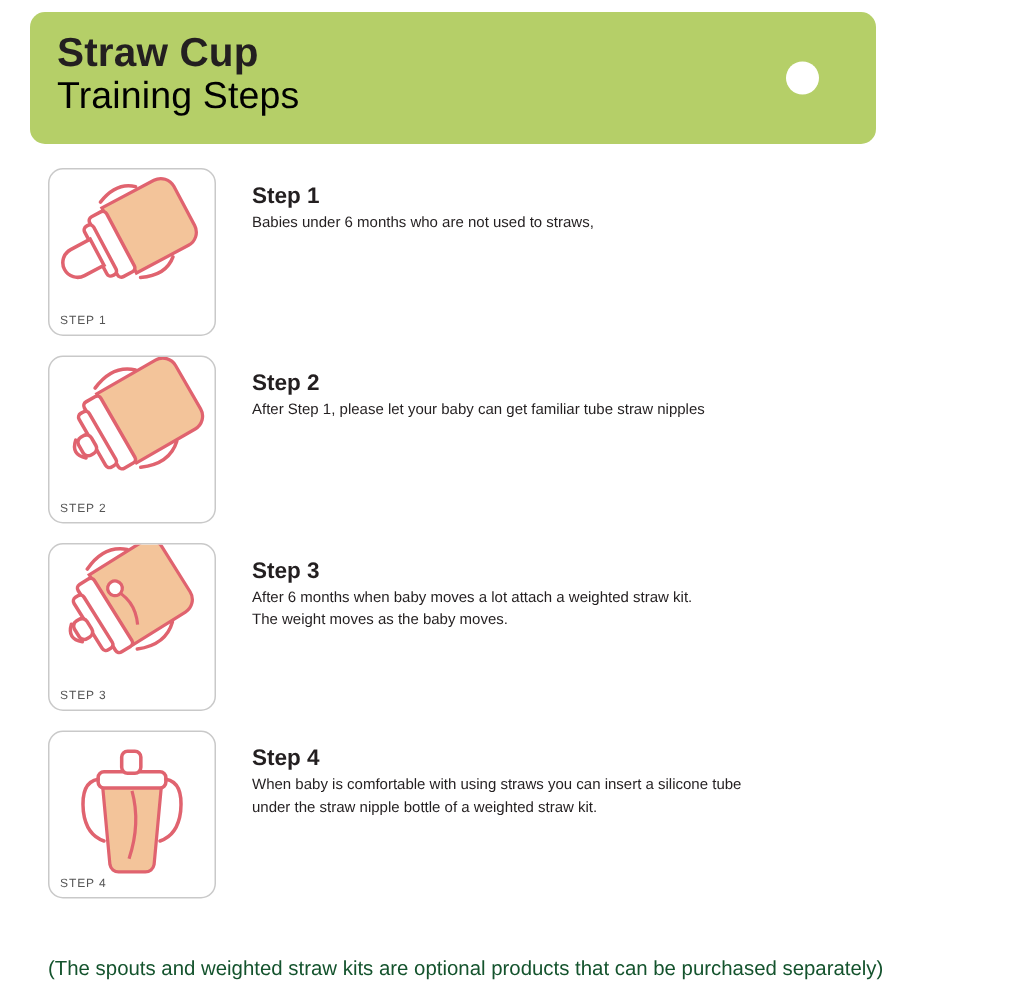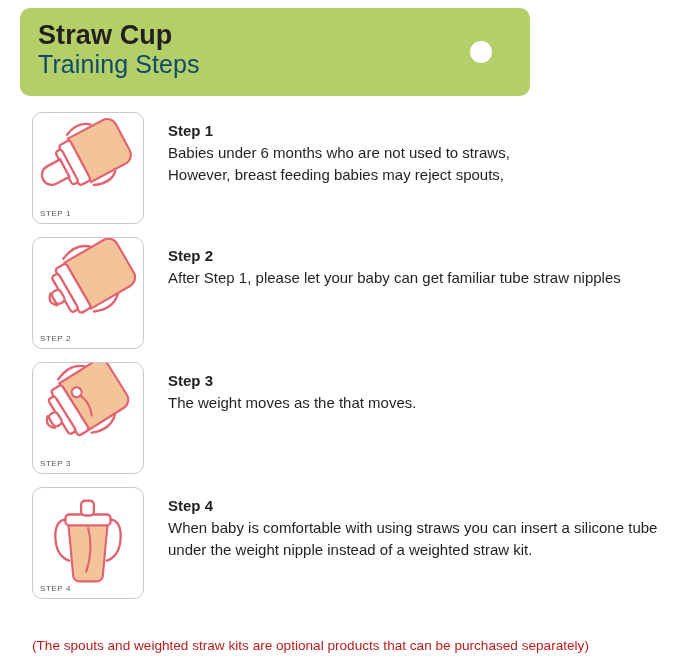--- a/index.html
+++ b/index.html
@@ -14,39 +14,39 @@
     color: #231f20;
     position: relative;
     overflow: hidden;
   }
 
   
   .header-banner {
     position: absolute;
     left: 20px;
     top: 8px;
-    width: 510px;
+    width: 564px;
     height: 88px;
     background: #b5cf68;
     border-radius: 10px;
     box-sizing: border-box;
     padding: 12px 0 0 18px;
   }
   .header-title {
     font-size: 27px;
     font-weight: bold;
     line-height: 1.12;
     color: #231f20;
     letter-spacing: 0.1px;
   }
   .header-subtitle {
     font-size: 25px;
     font-weight: normal;
     line-height: 1.12;
-    color: #0c4a6e;
+    color: #000000;
     letter-spacing: 0.1px;
   }
   .header-dot {
     position: absolute;
     right: 38px;
     top: 33px;
     width: 22px;
     height: 22px;
     border-radius: 50%;
     background: #ffffff;
@@ -92,33 +92,33 @@
     padding-top: 10px;
     flex: 1 1 auto;
   }
   .step-heading {
     font-size: 15px;
     font-weight: bold;
     color: #231f20;
     margin-bottom: 3px;
   }
   .step-line {
-    font-size: 15px;
+    font-size: 10px;
     line-height: 1.45;
     color: #231f20;
     white-space: nowrap;
   }
 
   
   .footnote {
     position: absolute;
     left: 32px;
     top: 638px;
     font-size: 13.6px;
-    color: #b91c1c;
+    color: #14532d;
     white-space: nowrap;
   }
 
   
   .ill { position: absolute; inset: 0; }
 </style>
 </head>
 <body>
 
 <div class="header-banner">
@@ -141,21 +141,20 @@
             <path d="M53 14 q16 -7 26 2" fill="none" stroke="#e0636f" stroke-width="2.4" stroke-linecap="round"></path>
             <path d="M53 72 q16 7 26 -2" fill="none" stroke="#e0636f" stroke-width="2.4" stroke-linecap="round"></path>
           </g>
         </svg>
         <div class="thumb-label">STEP 1</div>
       </div>
     </div>
     <div class="step-body">
       <div class="step-heading">Step 1</div>
       <div class="step-line">Babies under 6 months who are not used to straws,</div>
-      <div class="step-line">However, breast feeding babies may reject spouts,</div>
     </div>
   </div>
 
   <div class="step-row">
     <div class="thumb-wrap">
       <div class="thumb">
         <svg class="ill" viewBox="0 0 112 112" xmlns="http://www.w3.org/2000/svg">
           <g transform="rotate(-30 58 54)">
             <path d="M50 16 h46 a10 10 0 0 1 10 10 v34 a10 10 0 0 1 -10 10 h-46 z" fill="#f3c49a" stroke="#e0636f" stroke-width="2.2"></path>
             <rect x="38" y="17" width="13" height="52" rx="3" fill="#ffffff" stroke="#e0636f" stroke-width="2.4"></rect>
@@ -189,40 +188,41 @@
             <circle cx="58" cy="27" r="5" fill="#ffffff" stroke="#e0636f" stroke-width="2.2"></circle>
             <path d="M49 6 q18 -8 30 3" fill="none" stroke="#e0636f" stroke-width="2.4" stroke-linecap="round"></path>
             <path d="M49 70 q18 8 30 -3" fill="none" stroke="#e0636f" stroke-width="2.4" stroke-linecap="round"></path>
           </g>
         </svg>
         <div class="thumb-label">STEP 3</div>
       </div>
     </div>
     <div class="step-body">
       <div class="step-heading">Step 3</div>
-      <div class="step-line">The weight moves as the that moves.</div>
+      <div class="step-line">After 6 months when baby moves a lot attach a weighted straw kit.</div>
+      <div class="step-line">The weight moves as the baby moves.</div>
     </div>
   </div>
 
   <div class="step-row">
     <div class="thumb-wrap">
       <div class="thumb">
         <svg class="ill" viewBox="0 0 112 112" xmlns="http://www.w3.org/2000/svg">
           <path d="M36 36 h40 l-5 54 a6 6 0 0 1 -6 5 h-18 a6 6 0 0 1 -6 -5 z" fill="#f3c49a" stroke="#e0636f" stroke-width="2.2"></path>
           <rect x="33" y="27" width="46" height="11" rx="4" fill="#ffffff" stroke="#e0636f" stroke-width="2.4"></rect>
           <rect x="49" y="13" width="13" height="15" rx="4" fill="#ffffff" stroke="#e0636f" stroke-width="2.4"></rect>
           <path d="M33 32 q-12 2 -10 22 q2 16 14 20" fill="none" stroke="#e0636f" stroke-width="2.4" stroke-linecap="round"></path>
           <path d="M79 32 q12 2 10 22 q-2 16 -14 20" fill="none" stroke="#e0636f" stroke-width="2.4" stroke-linecap="round"></path>
           <path d="M56 40 q6 22 -2 46" fill="none" stroke="#e0636f" stroke-width="2.2"></path>
         </svg>
         <div class="thumb-label">STEP 4</div>
       </div>
     </div>
     <div class="step-body">
       <div class="step-heading">Step 4</div>
       <div class="step-line">When baby is comfortable with using straws you can insert a silicone tube</div>
-      <div class="step-line">under the weight nipple instead of a weighted straw kit.</div>
+      <div class="step-line">under the straw nipple bottle of a weighted straw kit.</div>
     </div>
   </div>
 
 </div>
 
 <div class="footnote">(The spouts and weighted straw kits are optional products that can be purchased separately)</div>
 
 </body></html>

